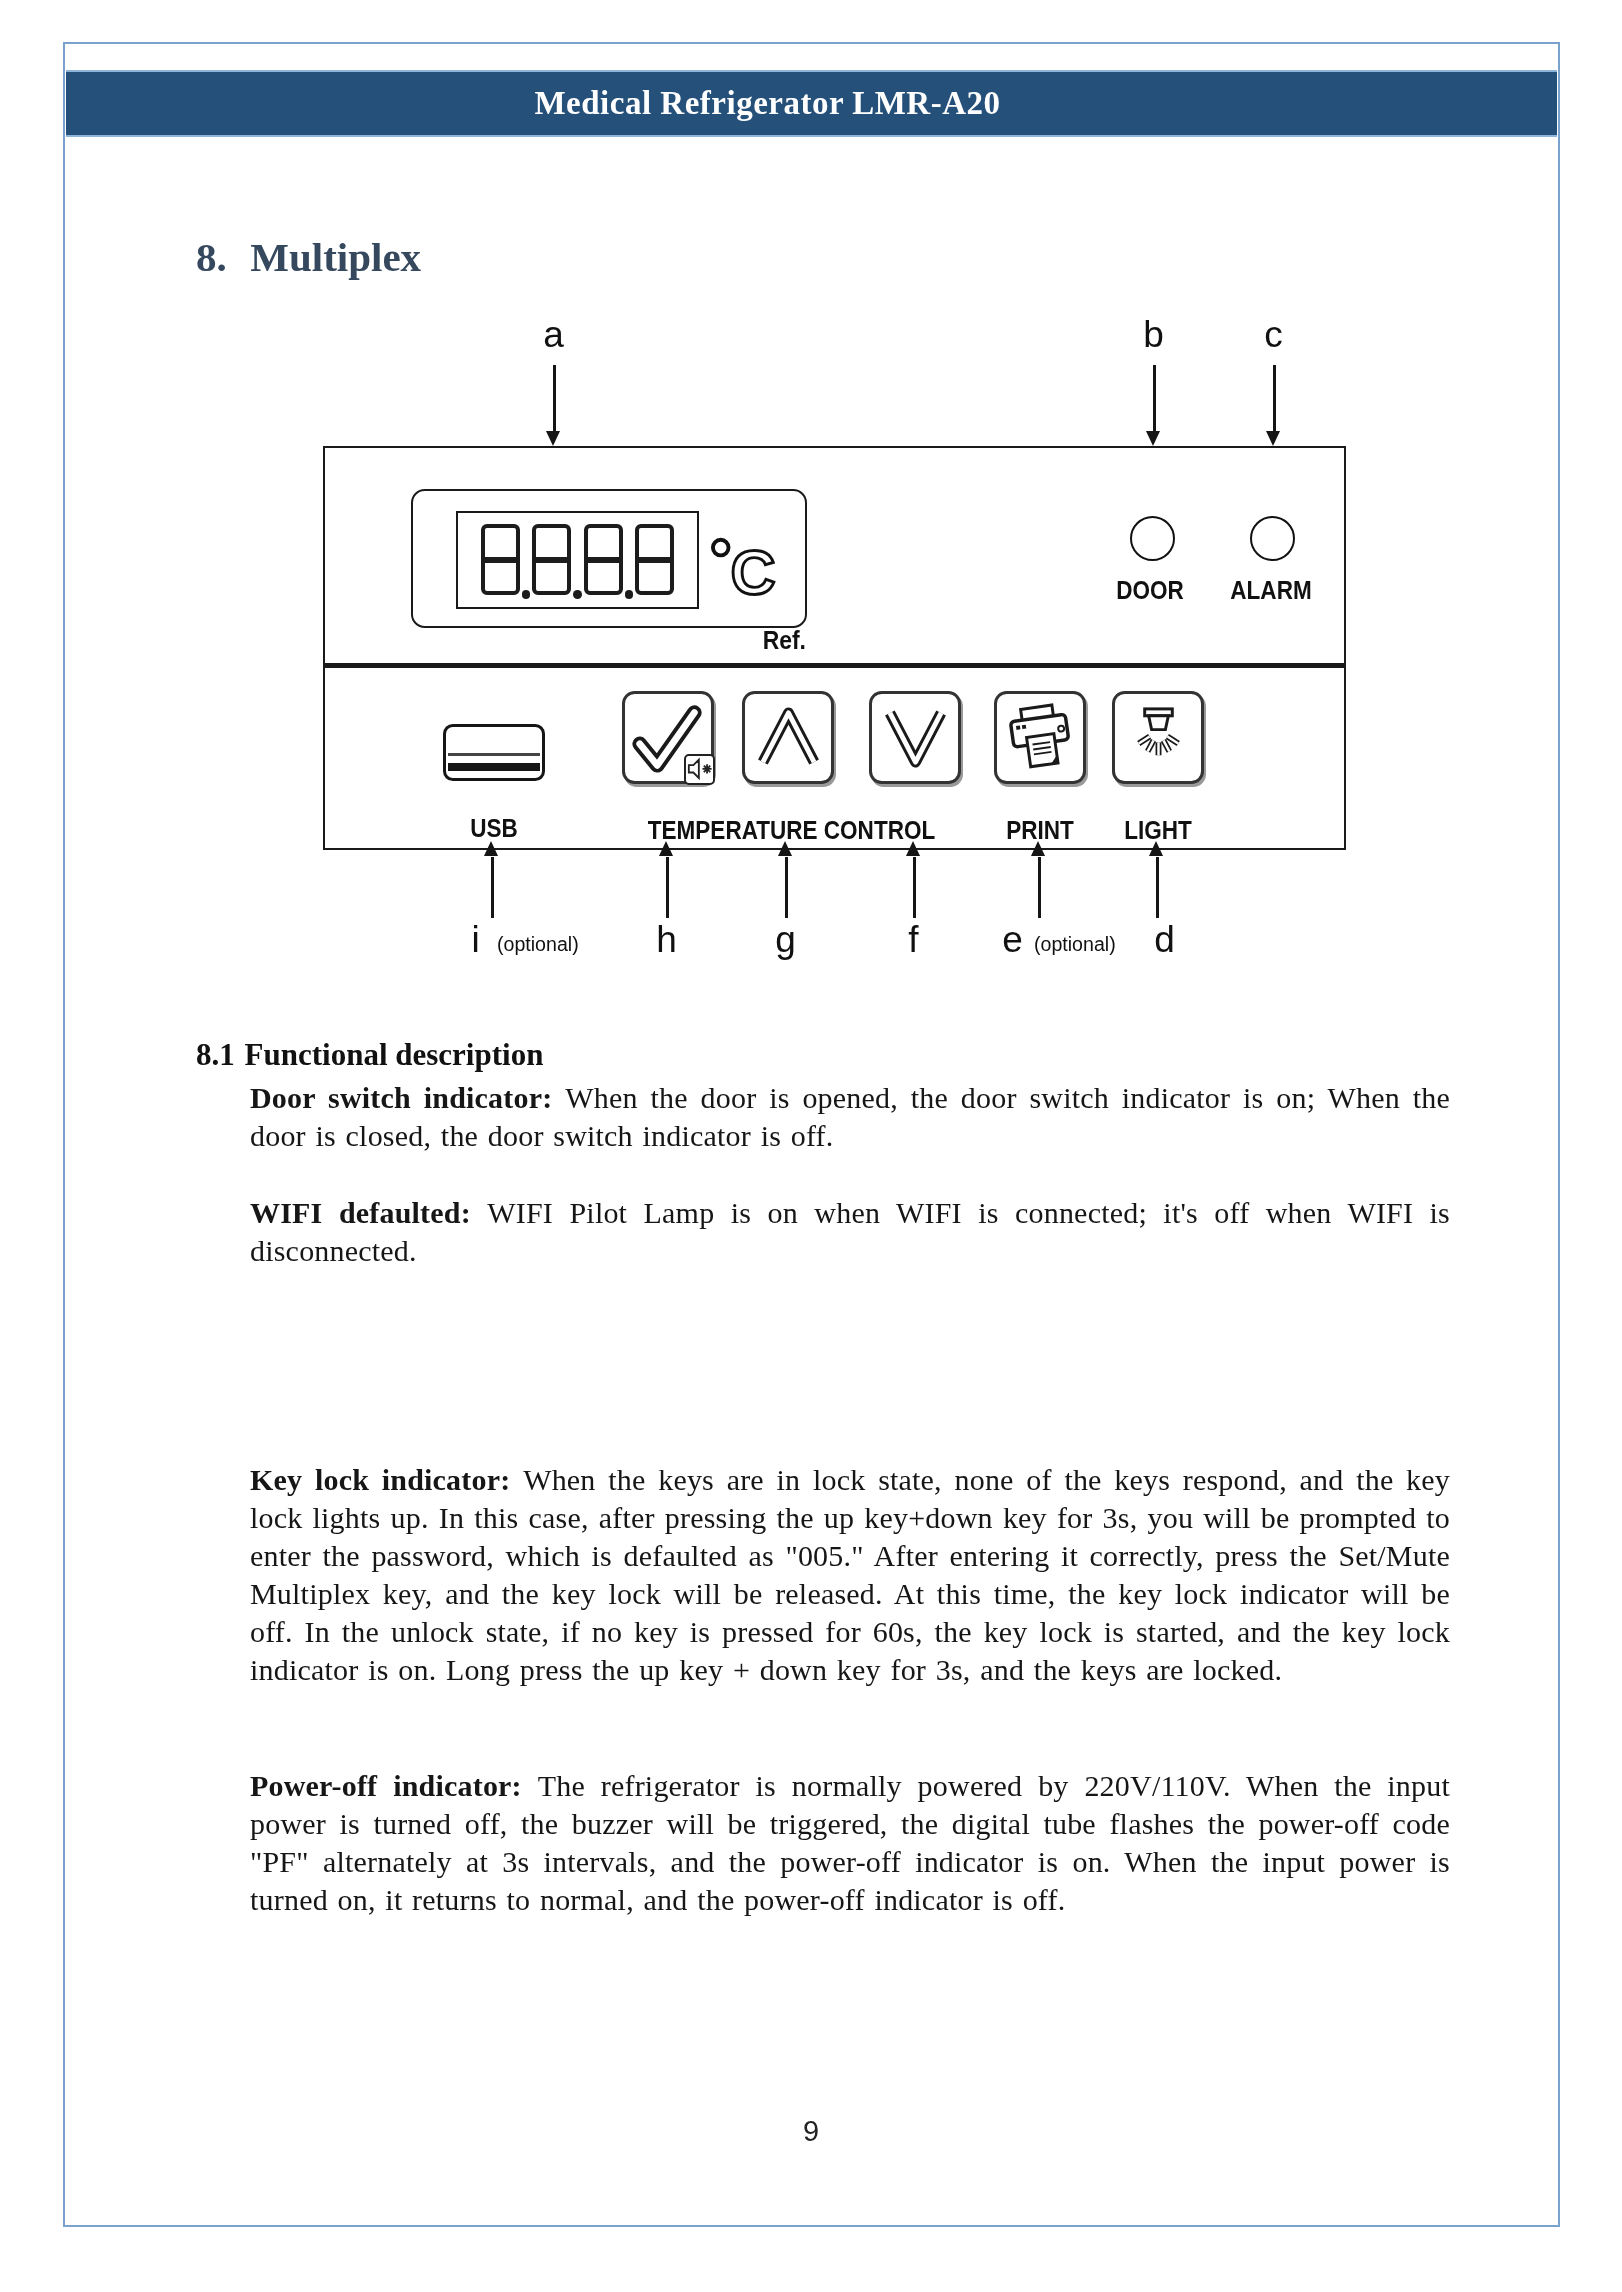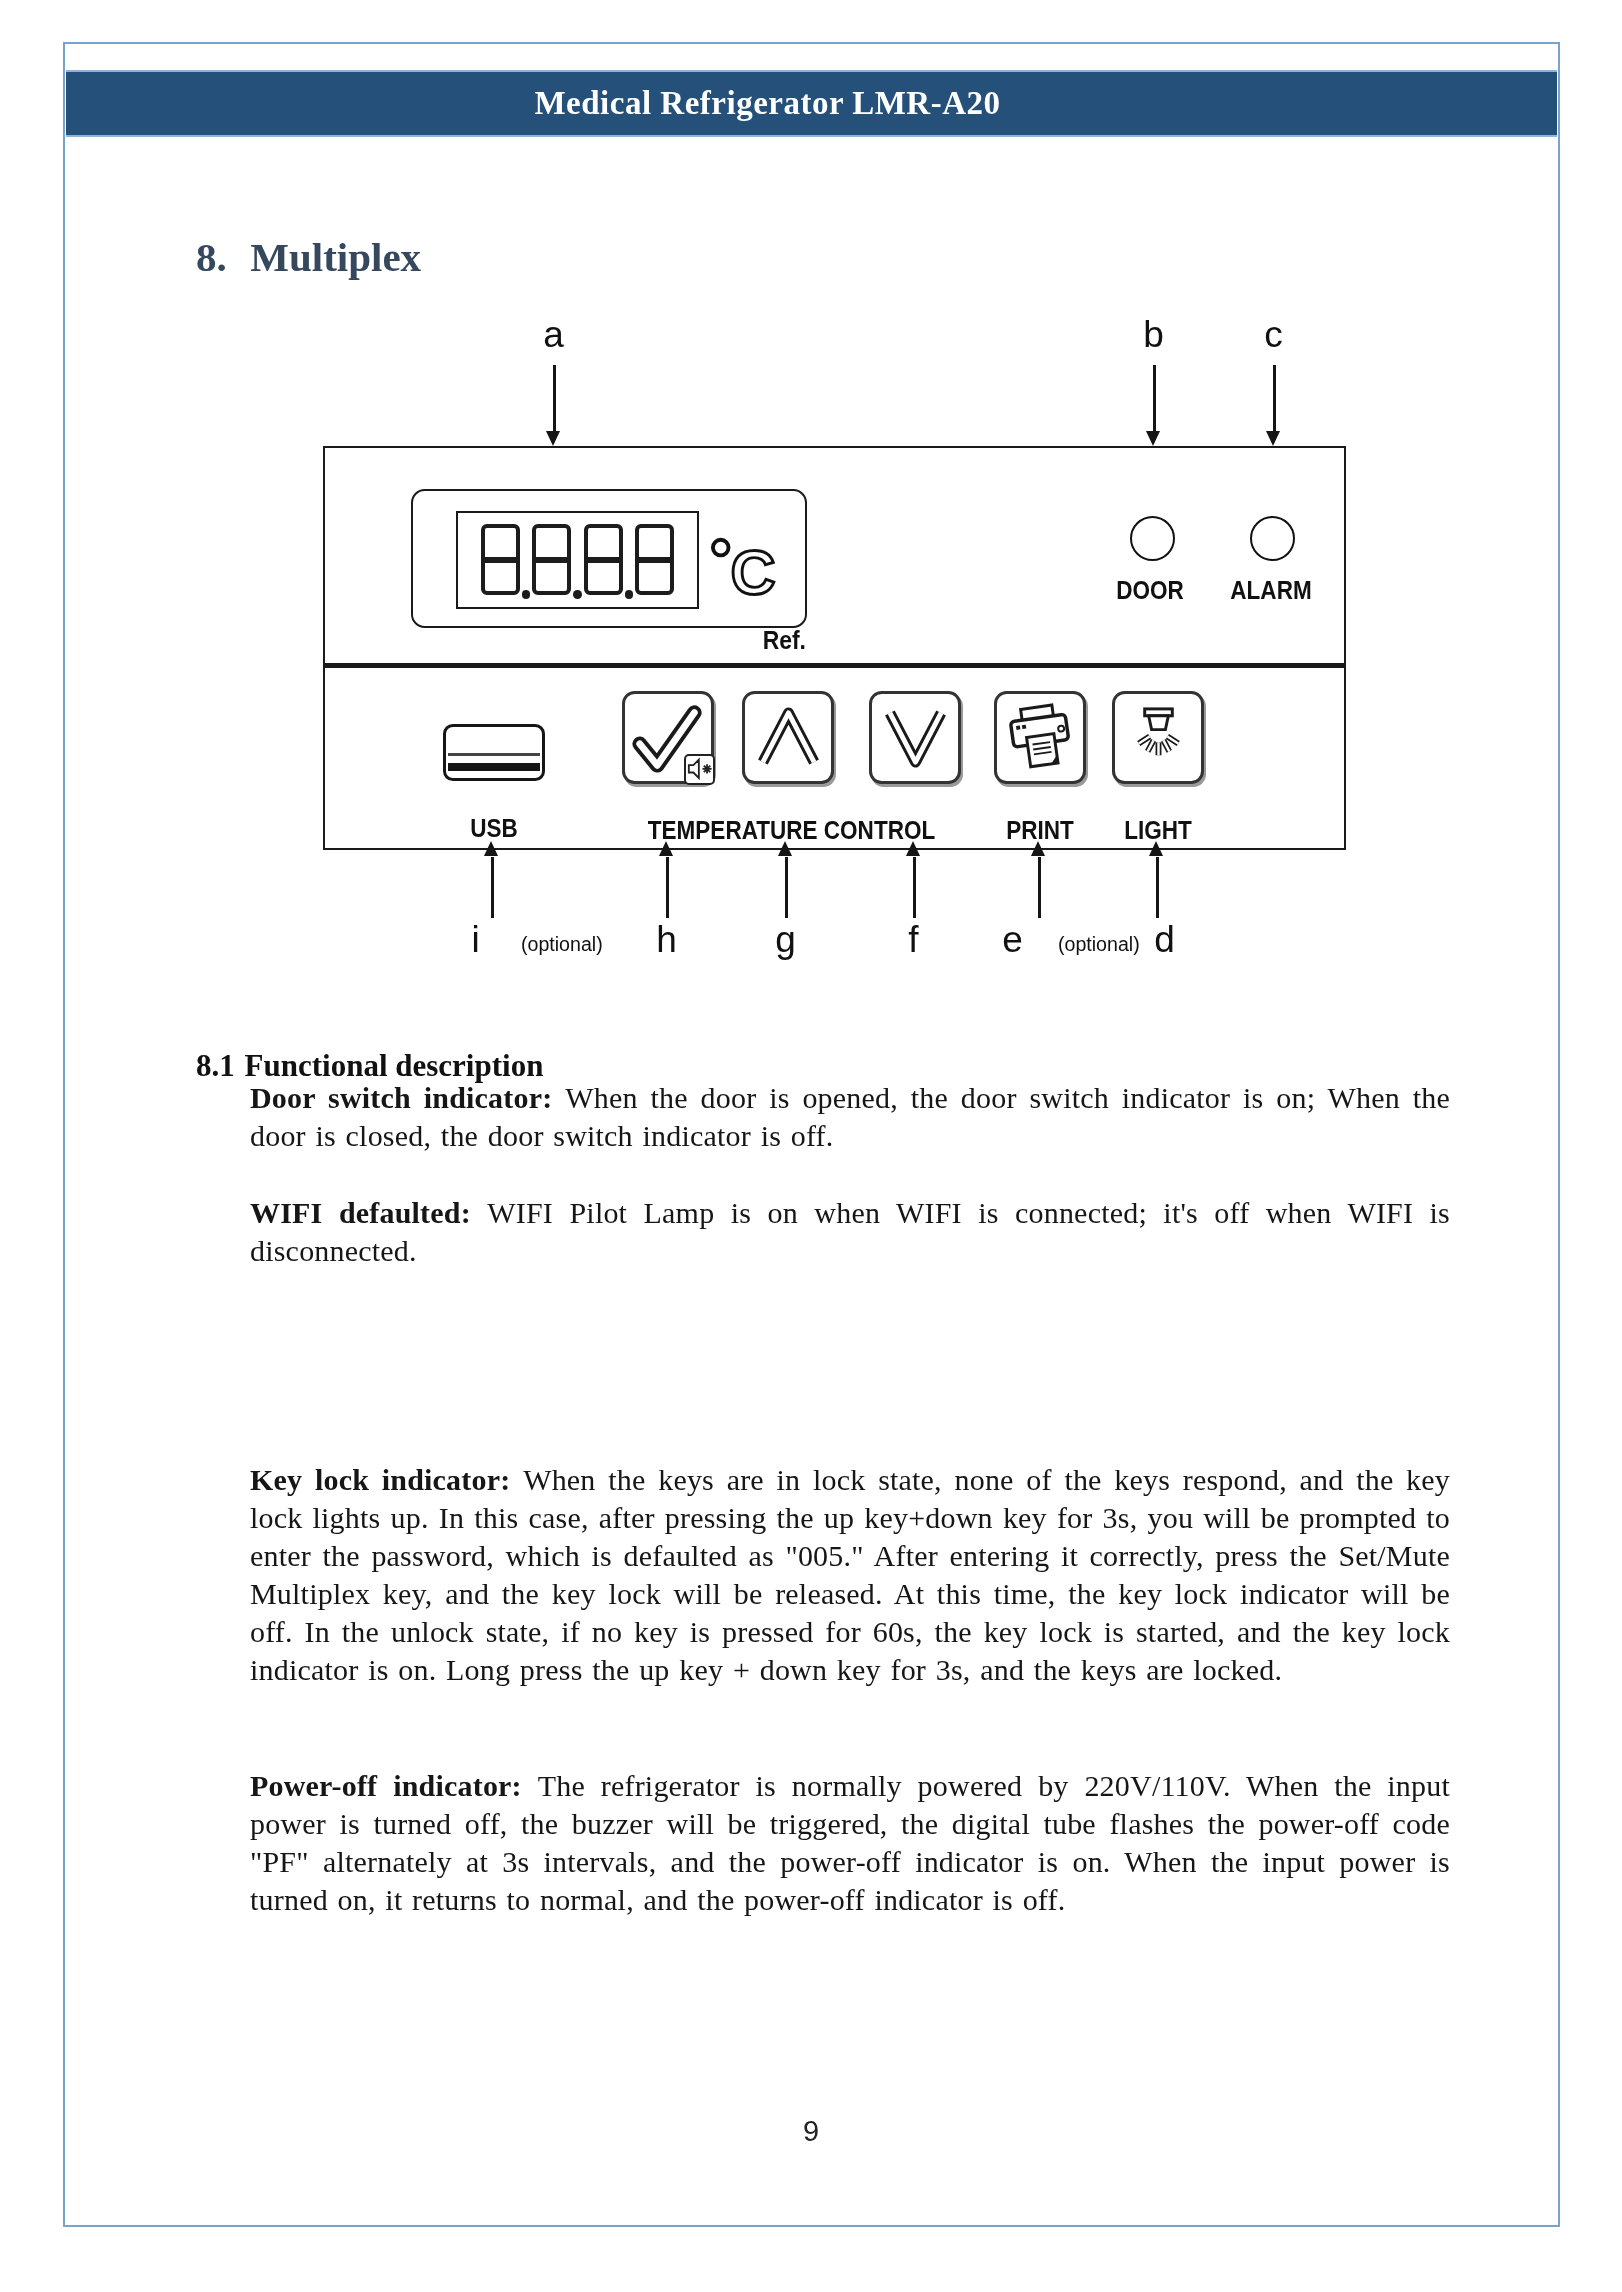--- a/index.html
+++ b/index.html
@@ -10,21 +10,21 @@
          border:2.9px solid #79a3cc;pointer-events:none;}
   
   .band{position:absolute;left:66px;top:62px;width:1491px;height:63px;background:#24507a;
         border-top:2px solid #8fb4d9;border-bottom:2px solid #8fb4d9;
         display:flex;align-items:center;justify-content:center;margin-top:8px;}
   .band .title{color:#ffffff;font-weight:bold;font-size:33px;transform:translateX(-44px);
         font-family:"Liberation Serif",serif;letter-spacing:0.5px;}
   
   .h8{position:absolute;left:196px;top:233px;font-size:41px;font-weight:bold;color:#35485e;}
   .h8 .num{margin-right:23.5px;}
-  .h81{position:absolute;left:196px;top:1037px;font-size:31px;font-weight:bold;color:#111;margin-top:11px;}
+  .h81{position:absolute;left:196px;top:1037px;font-size:31px;font-weight:bold;color:#111;}
   .h81 .num{margin-right:9.8px;}
   
   .para{position:absolute;left:250px;width:1200px;font-size:30px;line-height:38px;
         text-align:justify;word-spacing:2px;letter-spacing:0.2px;color:#161616;}
   .para .plabel{font-weight:bold;}
   .para .plabel::after{content:"\00a0";}
   .p1{top:1079px}.p2{top:1194px}.p3{top:1308px}.p4{top:1461px}.p5{top:1767px}.p6{top:1997px}
   .pagenum{position:absolute;left:0;right:0;top:2115px;text-align:center;
         font-family:"Liberation Sans",sans-serif;font-size:29px;color:#222;}
   
@@ -58,21 +58,21 @@
        display:flex;align-items:center;justify-content:center;}
   .btn1{left:297px}.btn2{left:417px}.btn3{left:544px}.btn4{left:669px}.btn5{left:787px}
   .mutebox{position:absolute;right:-3.9px;bottom:-3.9px;width:31px;height:31px;border:2.9px solid #222;
         border-radius:4.9px;background:#fff;box-sizing:border-box;display:flex;align-items:center;justify-content:center;}
   .tclbl{left:297px;top:367px;width:339px;}
   .printlbl{left:669px;top:367px;width:92px;}
   .lightlbl{left:787px;top:367px;width:92px;}
   
   .cletter{position:absolute;font-family:"Liberation Sans",sans-serif;font-size:37px;color:#111;
         width:29px;text-align:center;}
-  .cnote{position:absolute;font-family:"Liberation Sans",sans-serif;font-size:19.6px;color:#111;white-space:nowrap;margin-left:24px;}
+  .cnote{position:absolute;font-family:"Liberation Sans",sans-serif;font-size:19.6px;color:#111;white-space:nowrap;}
   .vshaft{position:absolute;width:2.9px;background:#151515;}
   .head-dn{position:absolute;width:0;height:0;border-left:7.8px solid transparent;
         border-right:7.8px solid transparent;border-top:15.7px solid #151515;}
   .head-up{position:absolute;width:0;height:0;border-left:7.8px solid transparent;
         border-right:7.8px solid transparent;border-bottom:15.7px solid #151515;}
 </style>
 </head>
 <body>
 
 <div class="page">

